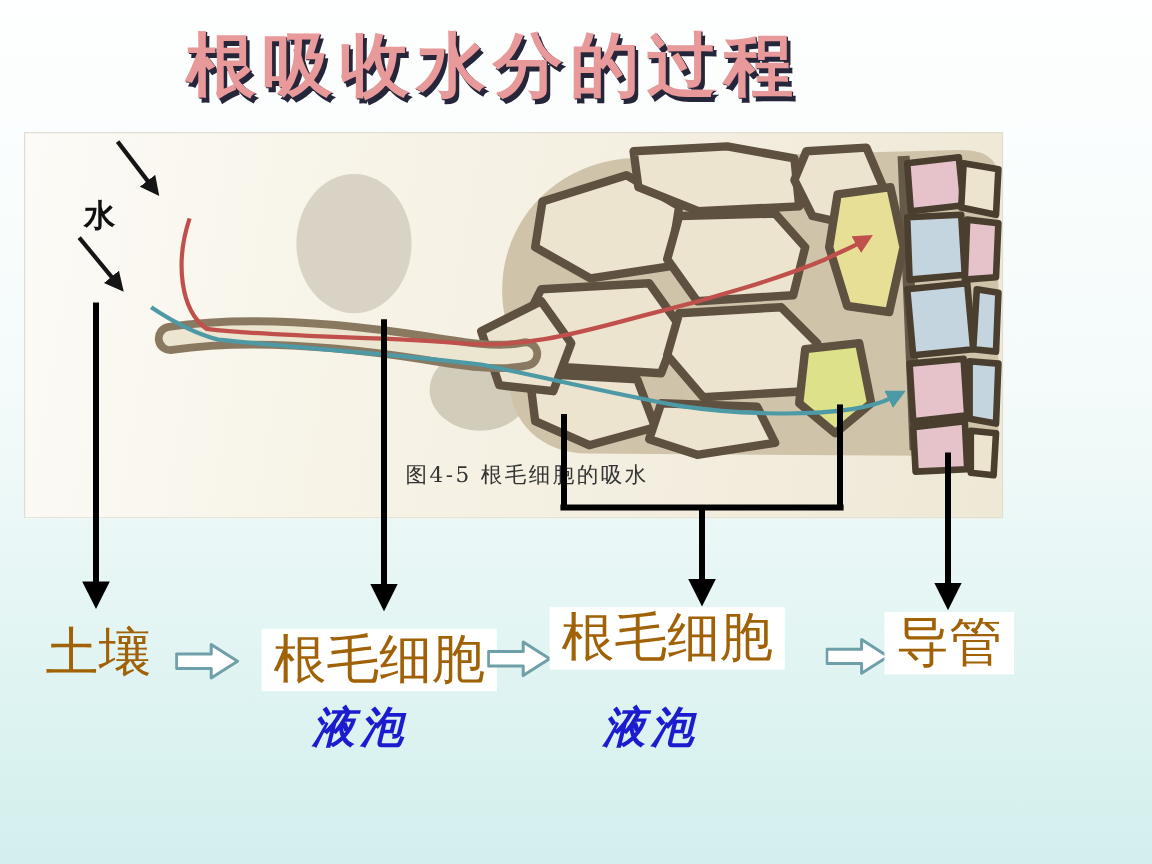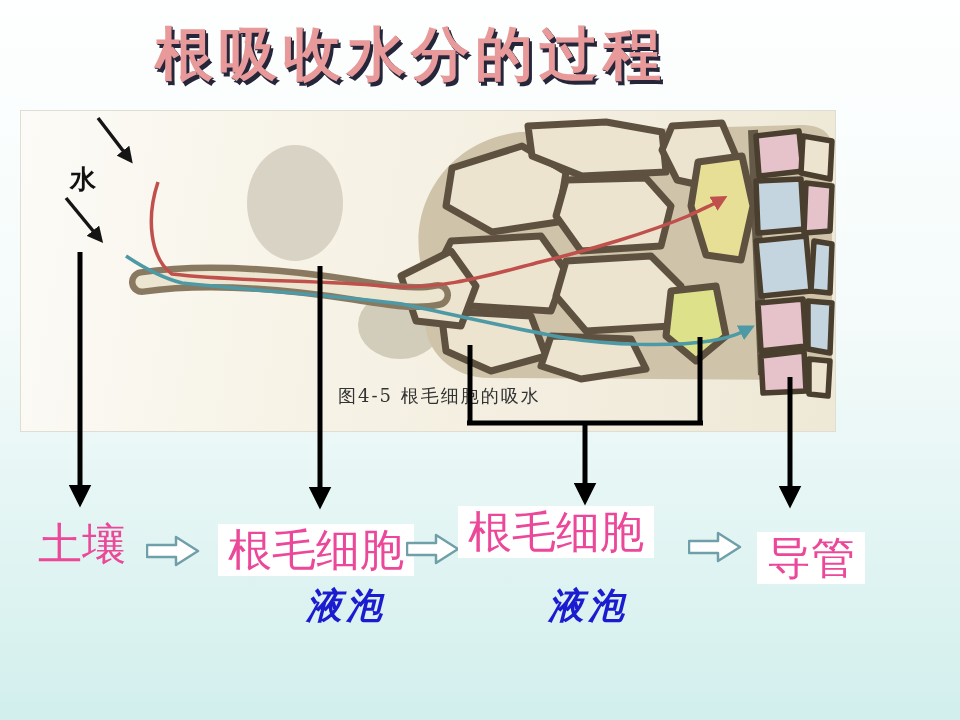--- a/index.html
+++ b/index.html
@@ -16,25 +16,25 @@
   }
   .figure{
     position:absolute;left:20px;top:110px;width:816px;height:322px;
     background:linear-gradient(100deg,#fcfbf7 0%,#f7f3e7 35%,#eee8d6 100%);
     box-shadow:0 0 0 1px #e0ddd2 inset;
   }
   .figure svg{position:absolute;left:0;top:0;}
   .water-label{position:absolute;left:50px;top:52px;font-size:26px;font-weight:bold;color:#111;}
   .caption{position:absolute;left:318px;top:274px;font-size:18px;color:#333;letter-spacing:2px;white-space:nowrap;}
   .overlay{position:absolute;left:0;top:0;pointer-events:none;}
-  .flow-label{position:absolute;font-size:44px;color:#ec4899;white-space:nowrap;line-height:1.1;}
+  .flow-label{position:absolute;font-size:44px;color:#a16207;white-space:nowrap;line-height:1.1;}
   .boxed{background:#ffffff;padding:2px 10px;}
   .vacuole{
     position:absolute;font-size:36px;font-weight:bold;font-style:italic;color:#1b1bd0;
-    font-family:"DejaVu Sans",sans-serif;letter-spacing:4px;white-space:nowrap;margin-left:46px;
+    font-family:"DejaVu Sans",sans-serif;letter-spacing:4px;white-space:nowrap;
   }
   .flow-arrow{position:absolute;}
 </style>
 </head>
 <body>
 
 <div class="title">根吸收水分的过程</div>
 
 <div class="figure">
   <svg width="816" height="322" viewBox="0 0 816 322">
@@ -132,16 +132,16 @@
 <svg class="flow-arrow" style="left:406px;top:532px;" width="54" height="34">
   <polygon points="1,11 30,11 30,3 52,17 30,31 30,23 1,23" fill="#ffffff" stroke="#6f9fa8" stroke-width="2.5" stroke-linejoin="round"></polygon>
 </svg>
 
 <div class="flow-label boxed" style="left:458px;top:506px;">根毛细胞</div>
 
 <svg class="flow-arrow" style="left:688px;top:530px;" width="54" height="34">
   <polygon points="1,11 30,11 30,3 52,17 30,31 30,23 1,23" fill="#ffffff" stroke="#6f9fa8" stroke-width="2.5" stroke-linejoin="round"></polygon>
 </svg>
 
-<div class="flow-label boxed" style="left:737px;top:532px;margin-left:20px;">导管</div>
+<div class="flow-label boxed" style="left:737px;top:510px;">导管</div>
 
 <div class="vacuole" style="left:260px;top:582px;">液泡</div>
 <div class="vacuole" style="left:502px;top:582px;">液泡</div>
 
 </body></html>

